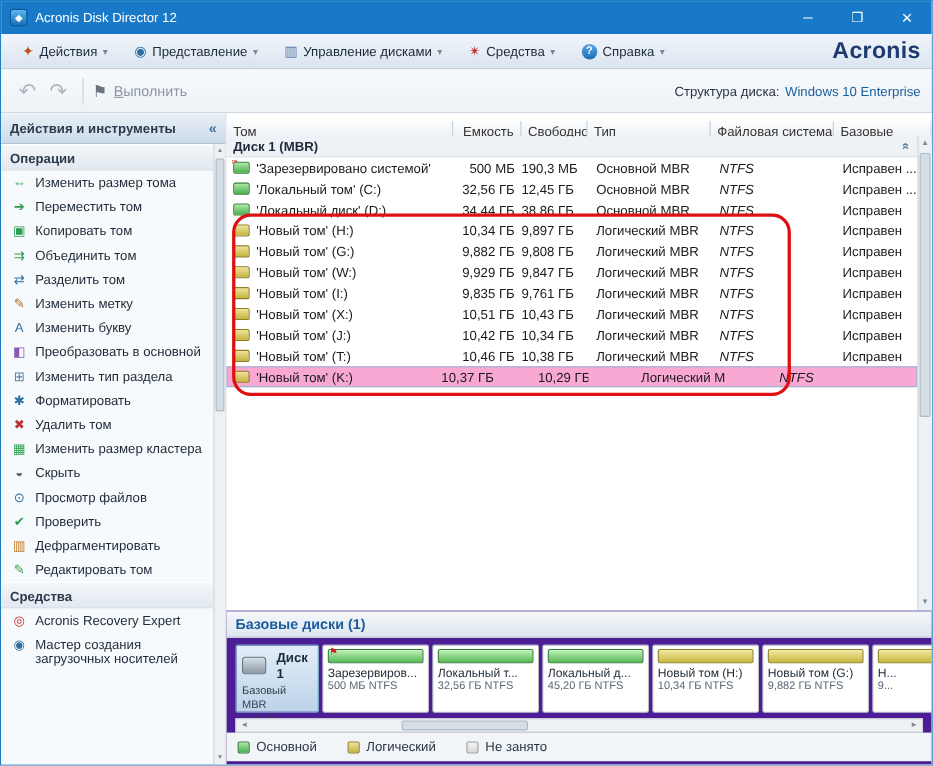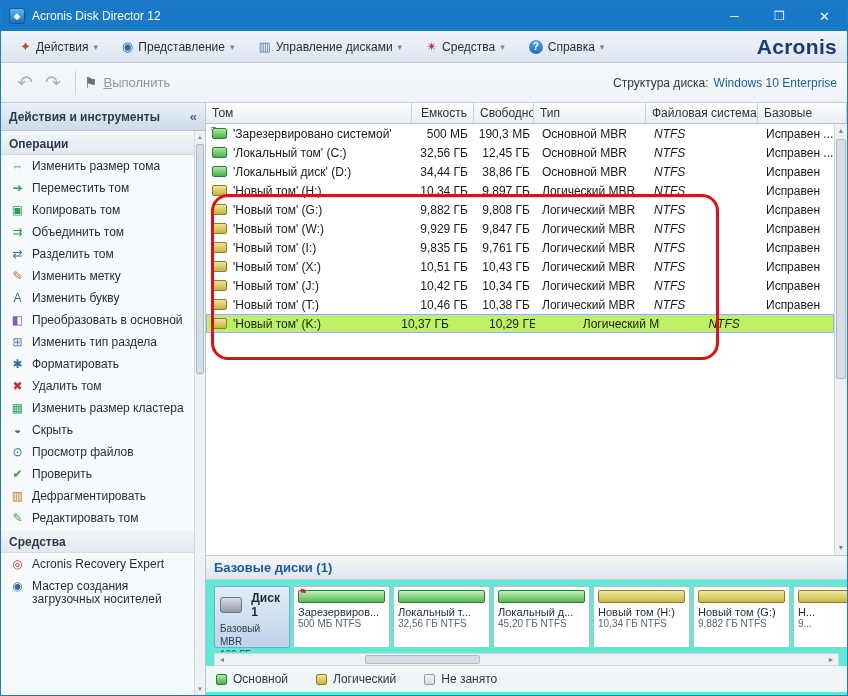--- a/index.html
+++ b/index.html
@@ -64,53 +64,53 @@
   .vscroll { position:absolute; top:28px; right:0; bottom:0; width:11px;
     background:#eef1f4; border-left:1px solid #d0d6dc; }
   .vscroll .arr { position:absolute; left:0; width:100%; height:12px; color:#7a8894;
     font-size:6px; text-align:center; line-height:12px; }
   .vscroll .arr.up { top:0; } .vscroll .arr.dn { bottom:0; }
   .vscroll .thumb { position:absolute; left:1px; right:1px; top:13px; height:230px;
     background:#d5dde5; border:1px solid #aebac6; border-radius:2px; }
   
   .main { position:absolute; left:205px; top:102px; right:0; bottom:0; background:#fff; }
   .table-area { position:absolute; left:0; top:0; right:0; height:452px; background:#fff; }
-  .thead { position:absolute; left:0; top:0; right:0; height:21px; display:flex;
+  .thead { position:absolute; left:0; top:7px; right:0; height:21px; display:flex;
     background:linear-gradient(#fcfdfe,#e9edf2); border-bottom:1px solid #b8c2cc; color:#333;justify-content:space-between; }
   .hc { border-right:1px solid #c8d0d8; padding:0 6px; line-height:20px; overflow:hidden; white-space:nowrap; }
   .hc0{ width:206px; } .hc1{ width:62px; text-align:right; } .hc2{ width:60px; text-align:right; }
   .hc3{ width:112px; } .hc4{ width:112px; } .hc5{ flex:1; }
   .table-rows { position:absolute; left:0; top:21px; right:13px; }
   .grow { height:19px; display:flex; align-items:center; font-weight:bold; color:#1d2a38;
     background:#eef2f7; border-bottom:1px solid #dde3ea; padding:0 6px; }
   .grow .gchev { margin-left:auto; color:#5a7da0; transform:rotate(90deg); font-size:12px; }
   .trow { height:19px; display:flex; align-items:center; color:#1a1a1a; white-space:nowrap; }
-  .trow.selected { background:#bef264; outline:1px solid #96b4d2; outline-offset:-1px;gap:40px; }
+  .trow.selected { background:#f9a8d4; outline:1px solid #96b4d2; outline-offset:-1px;gap:40px; }
   .c { overflow:hidden; }
   .name-c { width:206px; display:flex; align-items:center; padding-left:6px; }
   .cap-c { width:62px; text-align:right; padding-right:6px; }
-  .free-c { width:60px; text-align:right; padding-right:4px; }
+  .free-c { width:60px; text-align:left; padding-right:4px; }
   .type-c { width:112px; padding-left:8px; }
   .fs-c { width:112px; padding-left:8px;font-style:italic; }
   .status-c { flex:1; padding-left:8px; }
   .drv { position:relative; width:15px; height:11px; border-radius:2px; margin-right:6px; flex:0 0 15px; }
   .drv.primary { background:linear-gradient(#aee9a6,#49b04f); border:1px solid #2e7d32; }
   .drv.logical { background:linear-gradient(#efe49a,#c4b43e); border:1px solid #8f7f22; }
   .drv .flag { position:absolute; left:-4px; top:-7px; color:#d42020; font-size:9px; }
   .annotation { position:absolute; left:5px; top:91px; width:508px; height:166px;
     border:3px solid #e01010; border-radius:17px; pointer-events:none; }
   .tbl-vscroll { position:absolute; top:21px; right:0; bottom:0; width:13px;
     background:#eef1f4; border-left:1px solid #d0d6dc; }
   .tbl-vscroll .arr { position:absolute; left:0; width:100%; height:14px; color:#7a8894;
     font-size:7px; text-align:center; line-height:14px; }
   .tbl-vscroll .arr.up{ top:0; } .tbl-vscroll .arr.dn{ bottom:0; }
   .tbl-vscroll .thumb { position:absolute; left:1px; right:1px; top:15px; height:240px;
     background:#d5dde5; border:1px solid #aebac6; border-radius:2px; }
   
-  .bottom-panel { position:absolute; left:0; right:0; top:452px; bottom:0; background:#5eead4;
+  .bottom-panel { position:absolute; left:0; right:0; top:452px; bottom:0; background:#4c1d95;
     border-top:1px solid #c2cedb; }
   .bp-header { height:24px; background:linear-gradient(#f4f7fa,#dfe6ee);
     border-bottom:1px solid #c8d2da; display:flex; align-items:center; padding:0 8px;
     color:#1b5c9e; font-weight:bold; font-size:13px; }
   .bp-strip { display:flex; gap:3px; padding:6px 8px 4px 8px; height:72px; overflow:hidden; }
   .disk-block { flex:0 0 76px; background:linear-gradient(#e2edf8,#bcd3e9);
     border:1px solid #7da7cc; border-radius:2px; padding:4px 5px; }
   .disk-head { display:flex; align-items:center; gap:9px; margin-bottom:3px; }
   .disk-ic { width:26px; height:16px; background:linear-gradient(#d6dee6,#8f9aa6);
     border:1px solid #6a7682; border-radius:3px; }
@@ -295,20 +295,24 @@
     <div class="table-area">
       <div class="thead" id="table-header">
           <div class="hc hc0">Том</div>
           <div class="hc hc1">Емкость</div>
           <div class="hc hc2">Свободно</div>
           <div class="hc hc3">Тип</div>
           <div class="hc hc4">Файловая система</div>
           <div class="hc hc5">Базовые</div>
         </div>
       <div class="table-rows" id="table-body">
+          <div class="grow">
+            <span>Диск 1 (MBR)</span>
+            <span class="gchev">«</span>
+          </div>
           <div class="trow">
             <span class="c name-c">
               <span class="drv primary">
                 <span class="flag">⚑</span>
               </span>
               <span>'Зарезервировано системой'</span>
             </span>
             <span class="c cap-c">500 МБ</span>
             <span class="c free-c">190,3 МБ</span>
             <span class="c type-c">Основной MBR</span>

